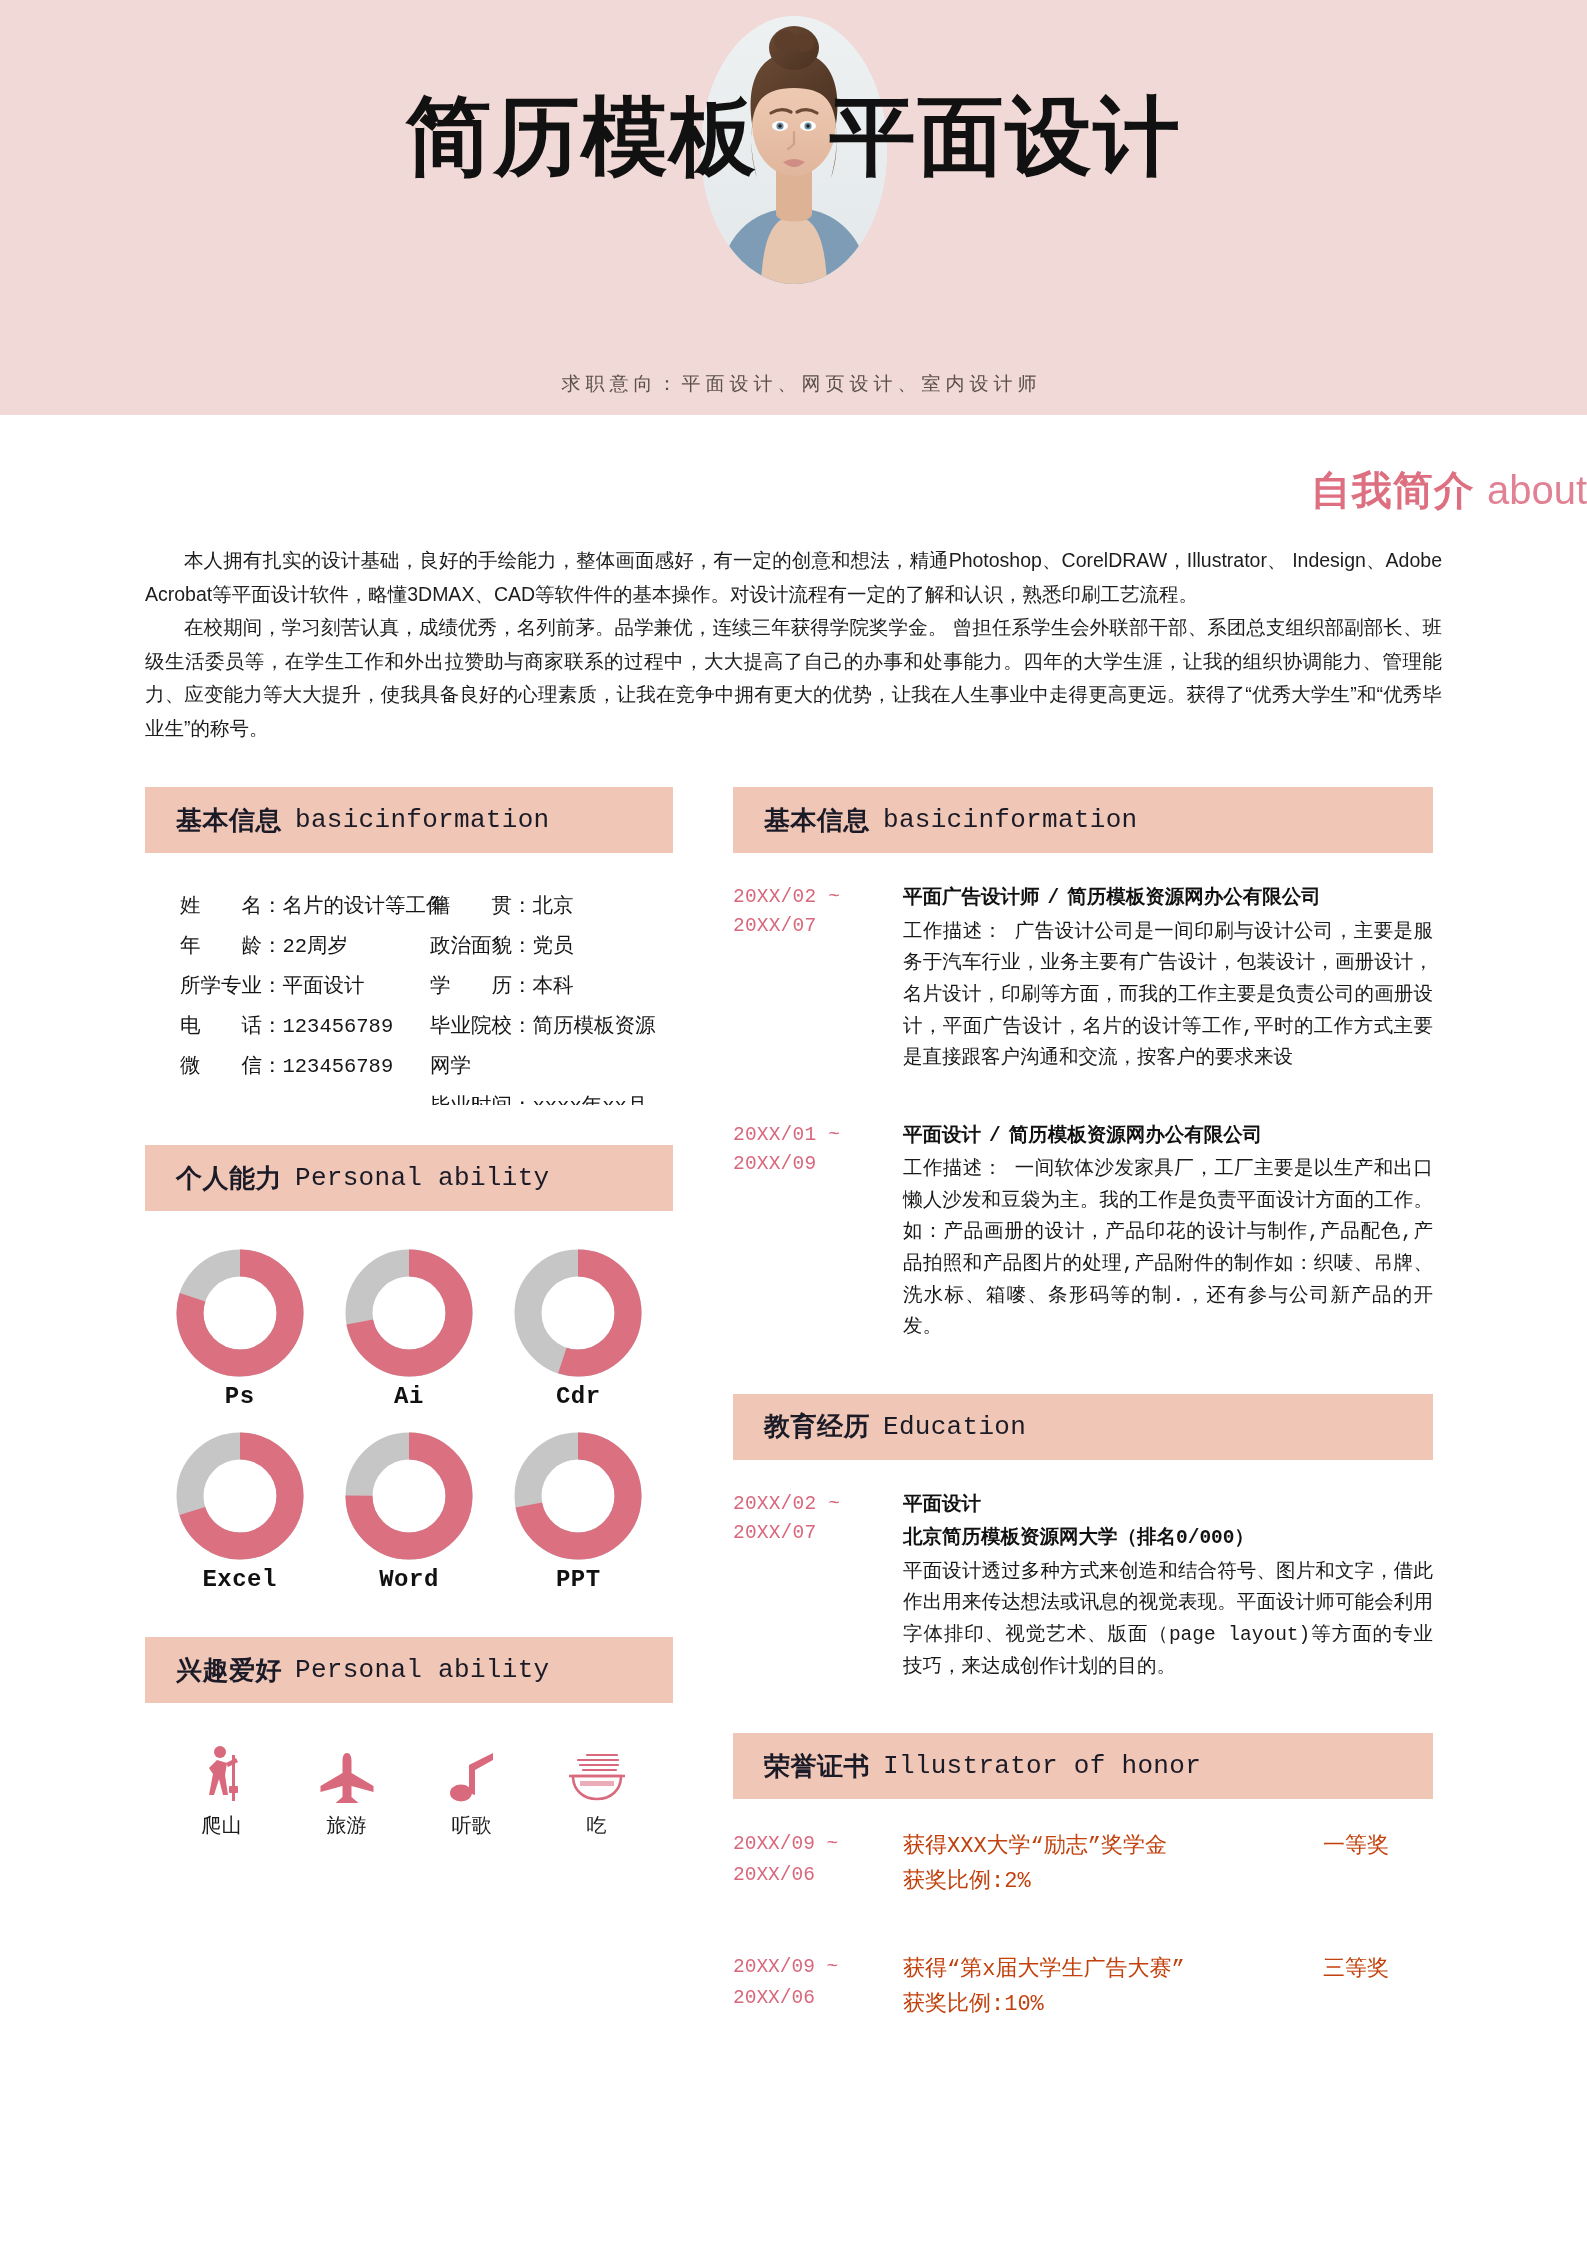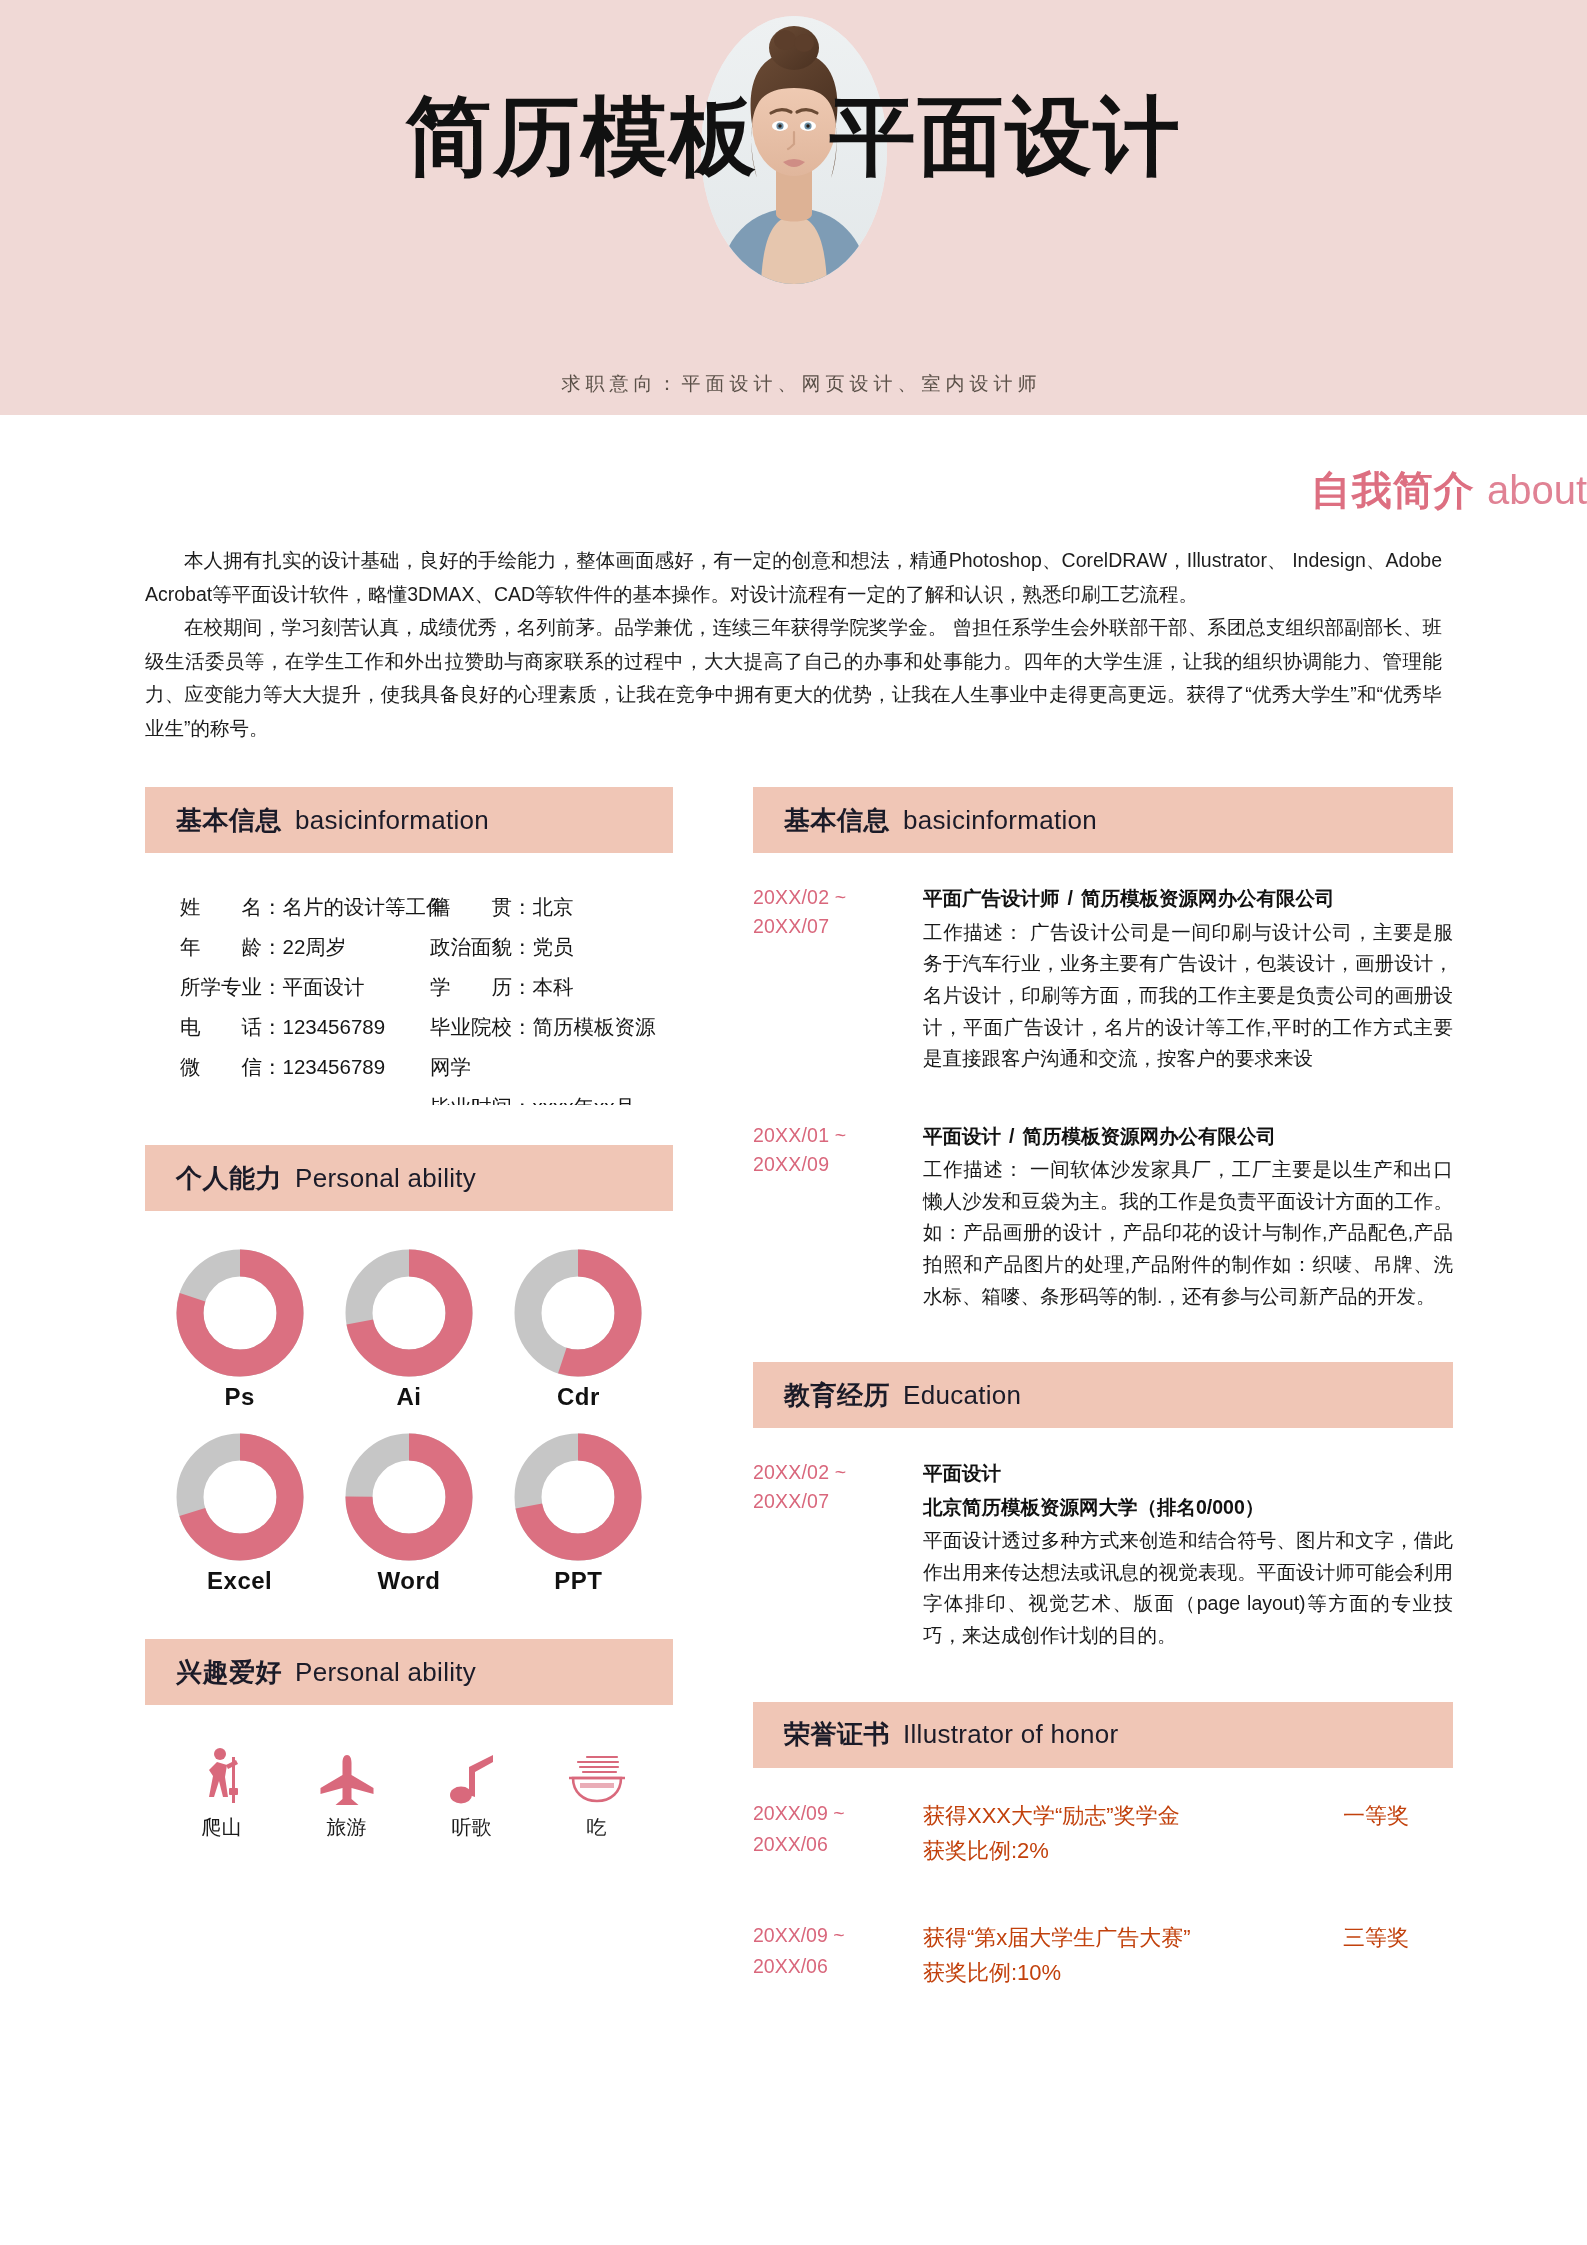--- a/index.html
+++ b/index.html
@@ -91,22 +91,23 @@
     text-align: justify;
     color: #1d1d1d;
   }
   .about-body p { text-indent: 2em; }
 
   
   .columns {
     display: flex;
     margin-top: 42px;
     padding: 0 145px 0 145px;
-    gap: 80px;
+    gap: 60px;
     align-items: flex-start;
+    font-family: Liberation Mono, monospace;
   }
   .col-left  { width: 528px; flex: 0 0 528px; }
   .col-right { width: 700px; flex: 0 0 700px; }
 
   
   .sec-bar {
     background: #f0c6b6;
     height: 66px;
     display: flex;
     align-items: center;

